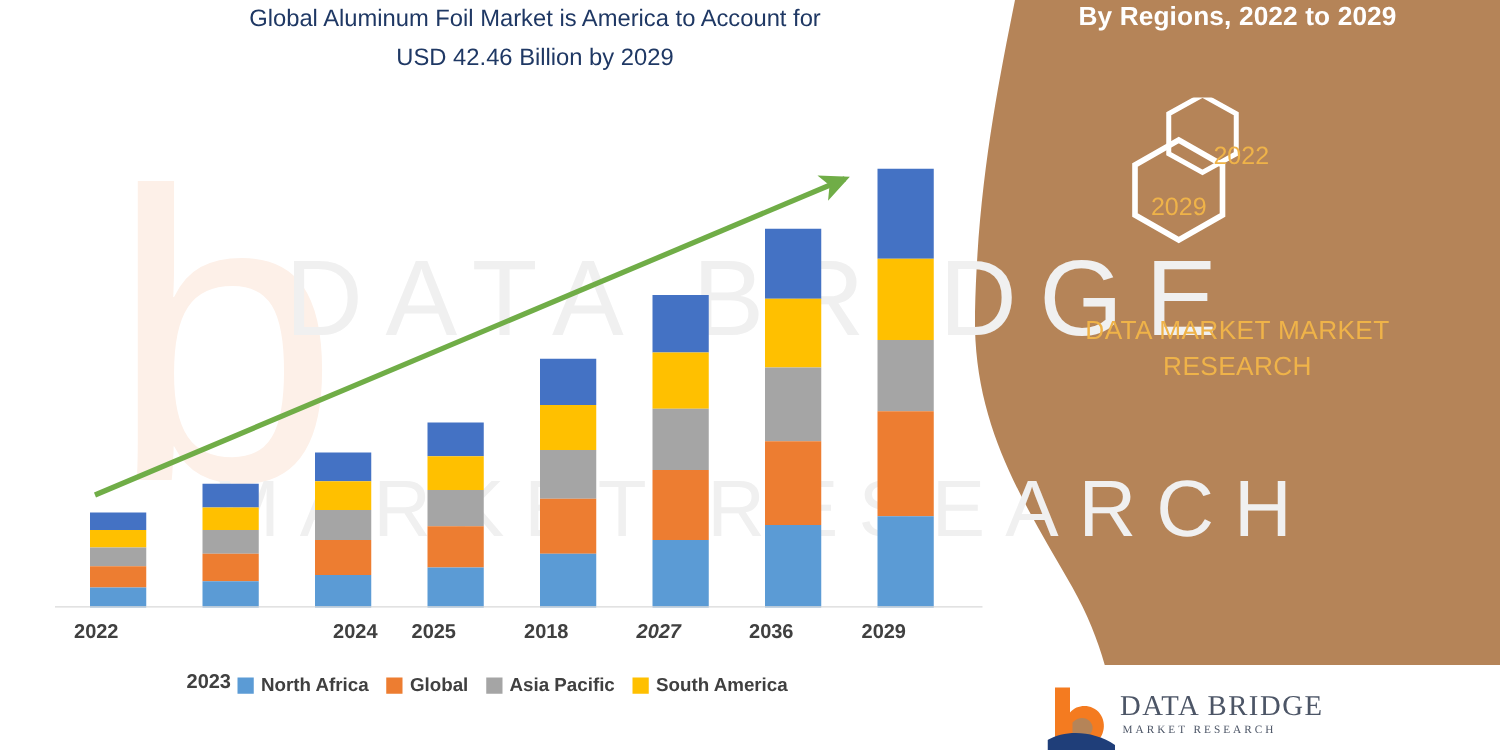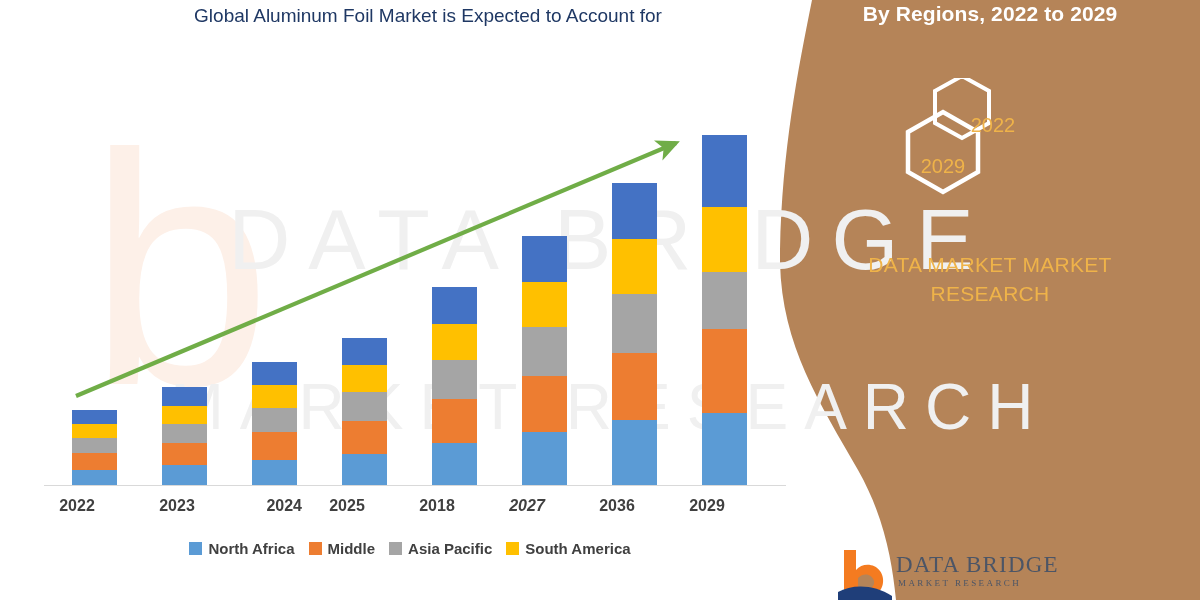--- a/index.html
+++ b/index.html
@@ -7,21 +7,21 @@
     width:1200px;height:600px;
     background:#ffffff;
     font-family:"Liberation Sans", sans-serif;
     overflow:hidden;
     position:relative;
   }
   #root{position:absolute;inset:0;width:1200px;height:600px;}
 
   
   .tan-panel{
-    position:absolute;top:0;right:0;width:420px;height:600px;
+    position:absolute;top:0;right:0;width:420px;height:532px;
     overflow:hidden;
   }
   .tan-panel svg{display:block;}
   .panel-title{
     position:absolute;top:2px;left:0;width:420px;
     text-align:center;
     color:#ffffff;font-size:21px;font-weight:bold;
     letter-spacing:.1px;
     z-index:4;
   }
@@ -111,21 +111,22 @@
 <div id="root">
 
   <div class="watermark">
     <div class="wm-b">b</div>
     <div class="wm-line wm-l1">DATA BRIDGE</div>
     <div class="wm-line wm-l2">MARKET RESEARCH</div>
   </div>
 
   <div class="chart-area">
     <div class="chart-title">
-      <span>Global Aluminum Foil Market is Expected to Account for</span><br>
+      <span>Global Aluminum Foil Market is America to Account for</span><br>
+      <span>USD 42.46 Billion by 2029</span>
     </div>
 
     <div class="axis-line"></div>
     <div class="plot" id="plot">
         <div class="bar" style="left: 32px;">
           <div class="seg" style="height: 16px; background: rgb(91, 155, 213);"></div>
           <div class="seg" style="height: 17px; background: rgb(237, 125, 49);"></div>
           <div class="seg" style="height: 15px; background: rgb(165, 165, 165);"></div>
           <div class="seg" style="height: 14px; background: rgb(255, 192, 0);"></div>
           <div class="seg" style="height: 14px; background: rgb(68, 114, 196);"></div>
@@ -175,21 +176,21 @@
         <div class="bar" style="left: 662px;">
           <div class="seg" style="height: 73px; background: rgb(91, 155, 213);"></div>
           <div class="seg" style="height: 84px; background: rgb(237, 125, 49);"></div>
           <div class="seg" style="height: 57px; background: rgb(165, 165, 165);"></div>
           <div class="seg" style="height: 65px; background: rgb(255, 192, 0);"></div>
           <div class="seg" style="height: 72px; background: rgb(68, 114, 196);"></div>
         </div>
       </div>
     <div id="xlabels">
         <div class="xlab" style="left: 32px;">2022</div>
-        <div class="xlab" style="left: 132px;">2023</div>
+        <div class="xlab" style="left: 122px; margin-top: 40px;">2023</div>
         <div class="xlab" style="left: 212px; text-align: right;">2024</div>
         <div class="xlab" style="left: 302px;">2025</div>
         <div class="xlab" style="left: 392px;">2018</div>
         <div class="xlab" style="left: 482px; font-style: italic;">2027</div>
         <div class="xlab" style="left: 572px;">2036</div>
         <div class="xlab" style="left: 662px;">2029</div>
       </div>
 
     <svg class="arrow" viewBox="0 0 830 540">
       <defs>
@@ -200,21 +201,21 @@
       <line x1="76" y1="396" x2="676" y2="143" stroke="#70AD47" stroke-width="4.2" marker-end="url(#ah)"></line>
     </svg>
 
     <div class="legend" id="legend">
         <div class="legend-item">
           <span class="legend-swatch" style="background: rgb(91, 155, 213);"></span>
           <span class="legend-label">North Africa</span>
         </div>
         <div class="legend-item">
           <span class="legend-swatch" style="background: rgb(237, 125, 49);"></span>
-          <span class="legend-label">Middle</span>
+          <span class="legend-label">Global</span>
         </div>
         <div class="legend-item">
           <span class="legend-swatch" style="background: rgb(165, 165, 165);"></span>
           <span class="legend-label">Asia Pacific</span>
         </div>
         <div class="legend-item">
           <span class="legend-swatch" style="background: rgb(255, 192, 0);"></span>
           <span class="legend-label">South America</span>
         </div>
       </div>

